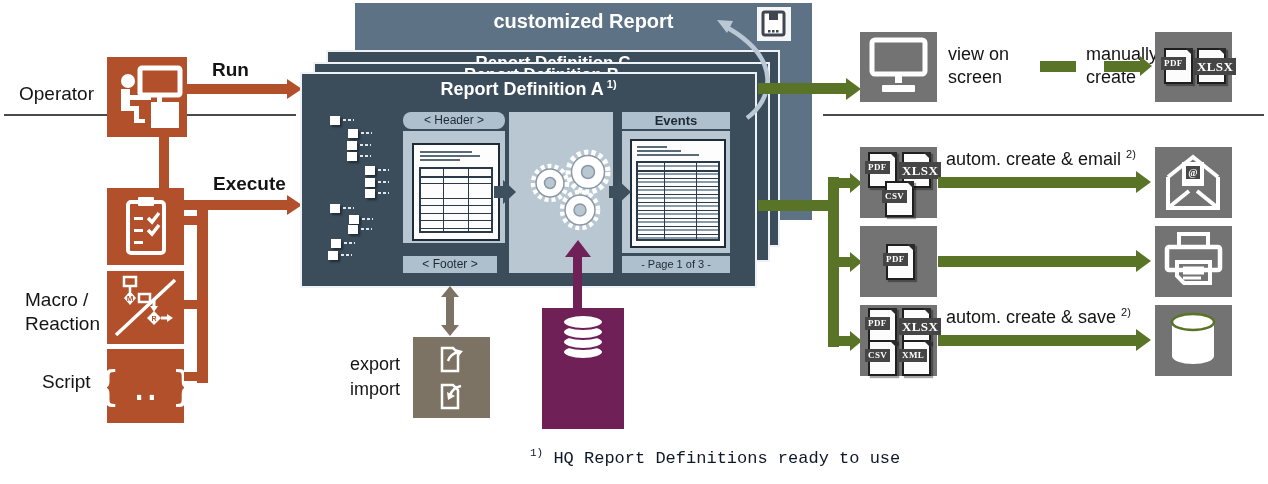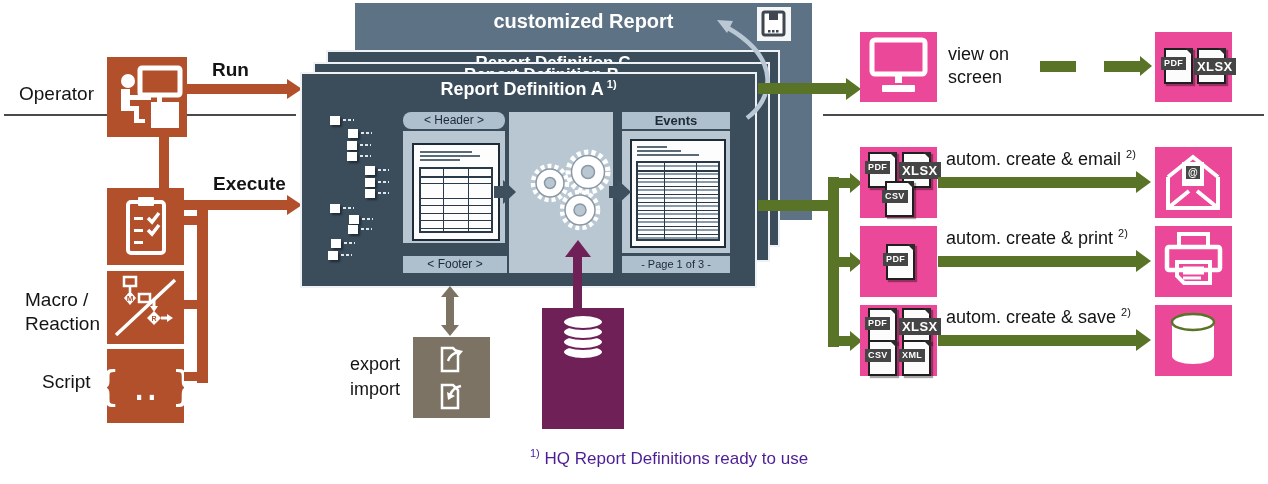--- a/index.html
+++ b/index.html
@@ -3,21 +3,21 @@
 <meta charset="utf-8">
 <style>
   html,body{margin:0;padding:0;background:#fff;}
   .canvas{position:relative;width:1268px;height:484px;background:#fff;overflow:hidden;
           font-family:"Liberation Sans",sans-serif;color:#111;}
   .abs{position:absolute;}
   .hline{position:absolute;height:2px;background:#4a4a4a;}
   .lbl{position:absolute;font-size:19px;line-height:24px;color:#141414;}
   .bold{font-weight:bold;}
   .obox{position:absolute;background:#b1502b;}
-  .gbox{position:absolute;background:#ec4899;}
+  .gbox{position:absolute;background:#737373;font-family:Liberation Serif, serif;}
   .shaft-o{position:absolute;background:#b1502b;}
   .shaft-g{position:absolute;background:#5a7427;}
   .head-r{position:absolute;width:0;height:0;border-top:10px solid transparent;border-bottom:10px solid transparent;border-left:15px solid #b1502b;}
   .ghead-r{position:absolute;width:0;height:0;border-top:11px solid transparent;border-bottom:11px solid transparent;border-left:15px solid #5a7427;}
   .ghead-s{position:absolute;width:0;height:0;border-top:10px solid transparent;border-bottom:10px solid transparent;border-left:12px solid #5a7427;}
   .card{position:absolute;background:#3b4c5b;border:2px solid #eef2f6;overflow:hidden;}
   .card-title{position:absolute;left:0;right:0;text-align:center;color:#fff;font-weight:bold;}
   .panel{position:absolute;background:#b9c7d3;}
   .pbar{position:absolute;background:#aebfcd;color:#1c2a35;text-align:center;font-size:12px;line-height:17px;}
   .chev-tail{position:absolute;background:#3e4f5e;}
@@ -38,21 +38,21 @@
   .tnode::after{content:"";position:absolute;left:13px;top:3px;width:11px;height:2px;
       background:repeating-linear-gradient(90deg,#dfe7ee 0 3px,transparent 3px 5px);}
   .file{position:absolute;width:25px;height:32px;background:#fcfcfc;border:2px solid #1f1f1f;box-shadow:2px 2px 1px rgba(0,0,0,.35);}
   .file::before{content:"";position:absolute;right:-2px;top:-2px;width:0;height:0;
       border-top:8px solid #2b2b2b;border-left:8px solid transparent;}
   .ftag{position:absolute;left:-5px;top:7px;background:#454545;color:#fff;
       font-size:9px;font-weight:bold;line-height:1;padding:2px 3px;letter-spacing:.4px;}
   .ftag.small{font-size:13px;top:8px;}
   .rowlbl{position:absolute;font-size:18px;color:#141414;white-space:nowrap;}
   .rowlbl sup,.footnote sup{font-size:11px;}
-  .footnote{position:absolute;font-size:17px;color:#4c1d95;white-space:nowrap;}
+  .footnote{position:absolute;font-size:17px;color:#0f172a;white-space:nowrap;font-family:Liberation Mono, monospace;}
   .t-sup{font-size:11px;vertical-align:super;margin-left:3px;font-weight:bold;}
   svg{display:block;}
 </style>
 </head>
 <body>
 
 <div class="canvas">
 
   <div class="hline" style="left:4px;top:114px;width:292px;"></div>
   <div class="hline" style="left:823px;top:114px;width:441px;"></div>
@@ -168,21 +168,21 @@
   <div class="pbar" style="left:403px;top:112px;width:102px;height:17px;border-radius:8px;">&lt; Header &gt;</div>
   <div class="panel" style="left:403px;top:131px;width:102px;height:112px;"></div>
   <div class="doc" style="left:412px;top:143px;width:84px;height:94px;">
     <div class="mline" style="left:6px;top:6px;width:52px;"></div>
     <div class="mline" style="left:6px;top:10px;width:60px;"></div>
     <div class="mline" style="left:6px;top:14px;width:40px;"></div>
     <div class="mtable" style="left:5px;top:22px;width:70px;height:62px;">
       <div class="mthead"></div>
     </div>
   </div>
-  <div class="pbar" style="left:403px;top:256px;width:104px;height:17px;">&lt; Footer &gt;</div>
+  <div class="pbar" style="left:403px;top:256px;width:94px;height:17px;">&lt; Footer &gt;</div>
 
   <div class="panel" style="left:509px;top:112px;width:104px;height:161px;">
     <svg width="104" height="161" viewBox="0 0 104 161">
       <g transform="translate(79,60)">
         <circle r="19" fill="none" stroke="#fff" stroke-width="7" stroke-dasharray="4 3.1"></circle>
         <circle r="16.5" fill="#fff" stroke="#8b99a6" stroke-width="1.5"></circle>
         <circle r="6.5" fill="#b9c7d3" stroke="#8b99a6" stroke-width="1.5"></circle>
       </g>
       <g transform="translate(41,71)">
         <circle r="16" fill="none" stroke="#fff" stroke-width="6.5" stroke-dasharray="3.7 2.9"></circle>
@@ -264,20 +264,24 @@
       <rect x="12" y="8" width="53" height="34" rx="3" fill="none" stroke="#fff" stroke-width="5"></rect>
       <rect x="35" y="42" width="7" height="9" fill="#fff"></rect>
       <rect x="22" y="53" width="33" height="7" rx="1" fill="#fff"></rect>
     </svg>
   </div>
   <div class="rowlbl" style="left:948px;top:43px;line-height:23px;">
     <span>view on</span><br>
     <span>screen</span>
   </div>
   <div class="shaft-g" style="left:1040px;top:61px;width:36px;height:11px;"></div>
+  <div class="rowlbl" style="left:1086px;top:43px;line-height:23px;">
+    <span>manually</span><br>
+    <span>create</span>
+  </div>
   <div class="shaft-g" style="left:1104px;top:61px;width:36px;height:11px;"></div>
   <div class="ghead-s" style="left:1140px;top:56px;"></div>
   <div class="gbox" style="left:1155px;top:32px;width:77px;height:70px;">
     <div class="file" style="left:9px;top:16px;">
         <span class="ftag">PDF</span>
       </div>
     <div class="file" style="left:42px;top:16px;">
         <span class="ftag small">XLSX</span>
       </div>
   </div>
@@ -308,23 +312,20 @@
       <line x1="13" y1="61" x2="34" y2="44" stroke="#fff" stroke-width="4"></line>
       <line x1="63" y1="61" x2="42" y2="44" stroke="#fff" stroke-width="4"></line>
     </svg>
   </div>
 
   <div class="gbox" style="left:860px;top:226px;width:77px;height:71px;">
     <div class="file" style="left:26px;top:18px;">
         <span class="ftag">PDF</span>
       </div>
   </div>
-  <div class="rowlbl" style="left:946px;top:227px;">
-    <span>autom. create &amp; print</span> <sup>2)</sup>
-  </div>
   <div class="shaft-g" style="left:938px;top:256px;width:198px;height:11px;"></div>
   <div class="ghead-r" style="left:1136px;top:250px;"></div>
   <div class="gbox" style="left:1155px;top:226px;width:77px;height:71px;">
     <svg width="77" height="71" viewBox="0 0 77 71">
       <rect x="24" y="8" width="29" height="13" fill="none" stroke="#fff" stroke-width="4"></rect>
       <rect x="12" y="21" width="53" height="23" rx="2" fill="none" stroke="#fff" stroke-width="4.5"></rect>
       <path d="M22,36 H55 V57 H29 L22,50 Z" fill="none" stroke="#fff" stroke-width="4"></path>
       <line x1="28" y1="42" x2="49" y2="42" stroke="#fff" stroke-width="3"></line>
       <line x1="28" y1="47" x2="49" y2="47" stroke="#fff" stroke-width="3"></line>
       <line x1="28" y1="52" x2="46" y2="52" stroke="#fff" stroke-width="3"></line>

